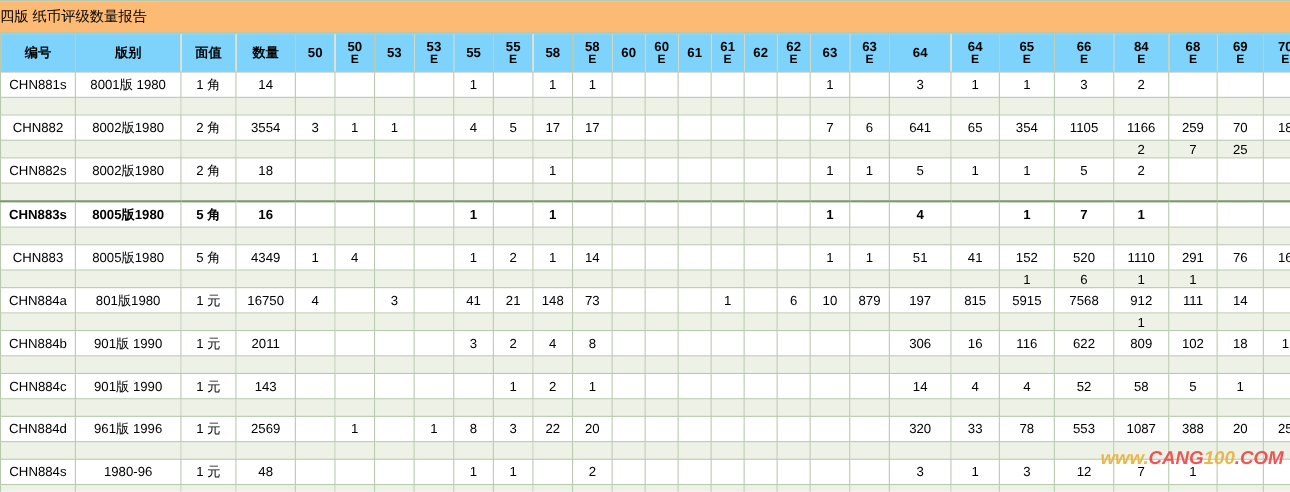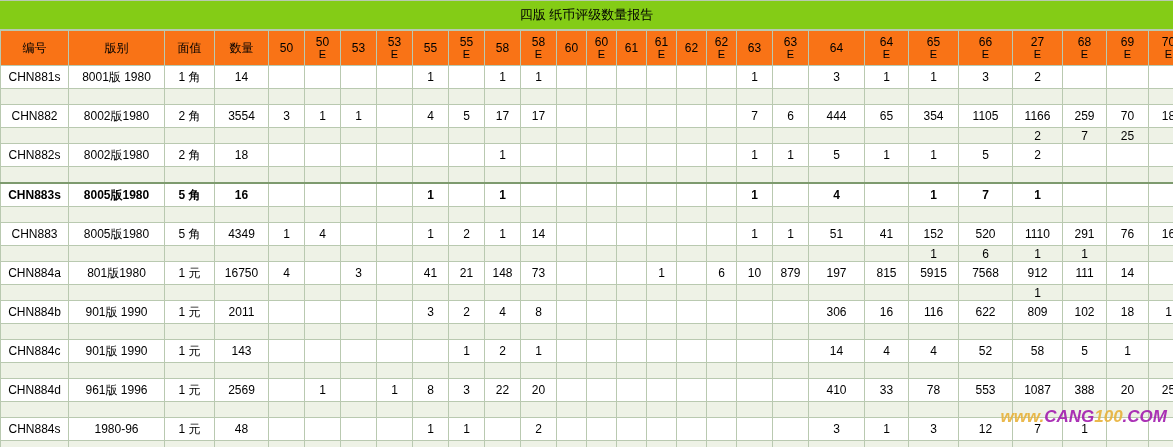--- a/index.html
+++ b/index.html
@@ -7,64 +7,64 @@
     width:1173px;height:447px;
     background:#ffffff;
     font-family:"Liberation Sans", sans-serif;
     font-size:12px;
     color:#000;
     overflow:hidden;
   }
   #wrap{position:relative;width:1173px;height:447px;box-sizing:border-box;border-top:1px solid #b9c9b0;}
   .title-row{
     height:28px;
-    display:flex;align-items:center;justify-content:center;
+    display:flex;align-items:center;justify-content:flex-start;
     font-size:13px;
     border-bottom:1px solid #b9c9b0;
-    background:#84cc16;
+    background:#fdba74;
   }
   table{
     border-collapse:collapse;
     width:1173px;
     table-layout:fixed;
   }
   th,td{
     border:1px solid #b9c9b0;
     text-align:center;
     vertical-align:middle;
     font-size:12px;
     padding:0;
     overflow:hidden;
     white-space:nowrap;
   }
   thead th{
     height:34px;
-    font-weight:normal;
+    font-weight:bold;
     line-height:12px;
-    background:#f97316;
+    background:#7dd3fc;
   }
   thead th .g{display:block;font-size:12px;}
   thead th .e{display:block;font-size:11px;}
   tbody tr.main td{height:22px;background:#ffffff;}
   tbody tr.sub td{height:15px;background:#eef2e6;}
   td.lbl{font-size:12px;margin-top:10px;}
   .thick-top td{border-top:2px solid #7d9a6e;font-weight:bold;}
   .wm{
     position:absolute;
     right:6px;
     bottom:20px;
     font-size:17px;
     font-weight:bold;
     font-style:italic;
     color:#e8b23a;
     opacity:.9;
     letter-spacing:0px;
     pointer-events:none;
   }
-  .wm .r{color:#a21caf;}
+  .wm .r{color:#ef4444;}
 </style>
 </head>
 <body>
 
 <div id="wrap">
 
   <div class="title-row">
     <span>四版  纸币评级数量报告</span>
   </div>
 
@@ -191,21 +191,21 @@
           </th>
         <th>
             <span class="g">65</span>
             <span class="e">E</span>
           </th>
         <th>
             <span class="g">66</span>
             <span class="e">E</span>
           </th>
         <th>
-            <span class="g">27</span>
+            <span class="g">84</span>
             <span class="e">E</span>
           </th>
         <th>
             <span class="g">68</span>
             <span class="e">E</span>
           </th>
         <th>
             <span class="g">69</span>
             <span class="e">E</span>
           </th>
@@ -290,21 +290,21 @@
           <td>17</td>
           <td>17</td>
           <td></td>
           <td></td>
           <td></td>
           <td></td>
           <td></td>
           <td></td>
           <td>7</td>
           <td>6</td>
-          <td>444</td>
+          <td>641</td>
           <td>65</td>
           <td>354</td>
           <td>1105</td>
           <td>1166</td>
           <td>259</td>
           <td>70</td>
           <td>18</td>
         </tr>
         <tr class="sub">
           <td></td>
@@ -710,21 +710,21 @@
           <td>22</td>
           <td>20</td>
           <td></td>
           <td></td>
           <td></td>
           <td></td>
           <td></td>
           <td></td>
           <td></td>
           <td></td>
-          <td>410</td>
+          <td>320</td>
           <td>33</td>
           <td>78</td>
           <td>553</td>
           <td>1087</td>
           <td>388</td>
           <td>20</td>
           <td>25</td>
         </tr>
         <tr class="sub">
           <td></td>

